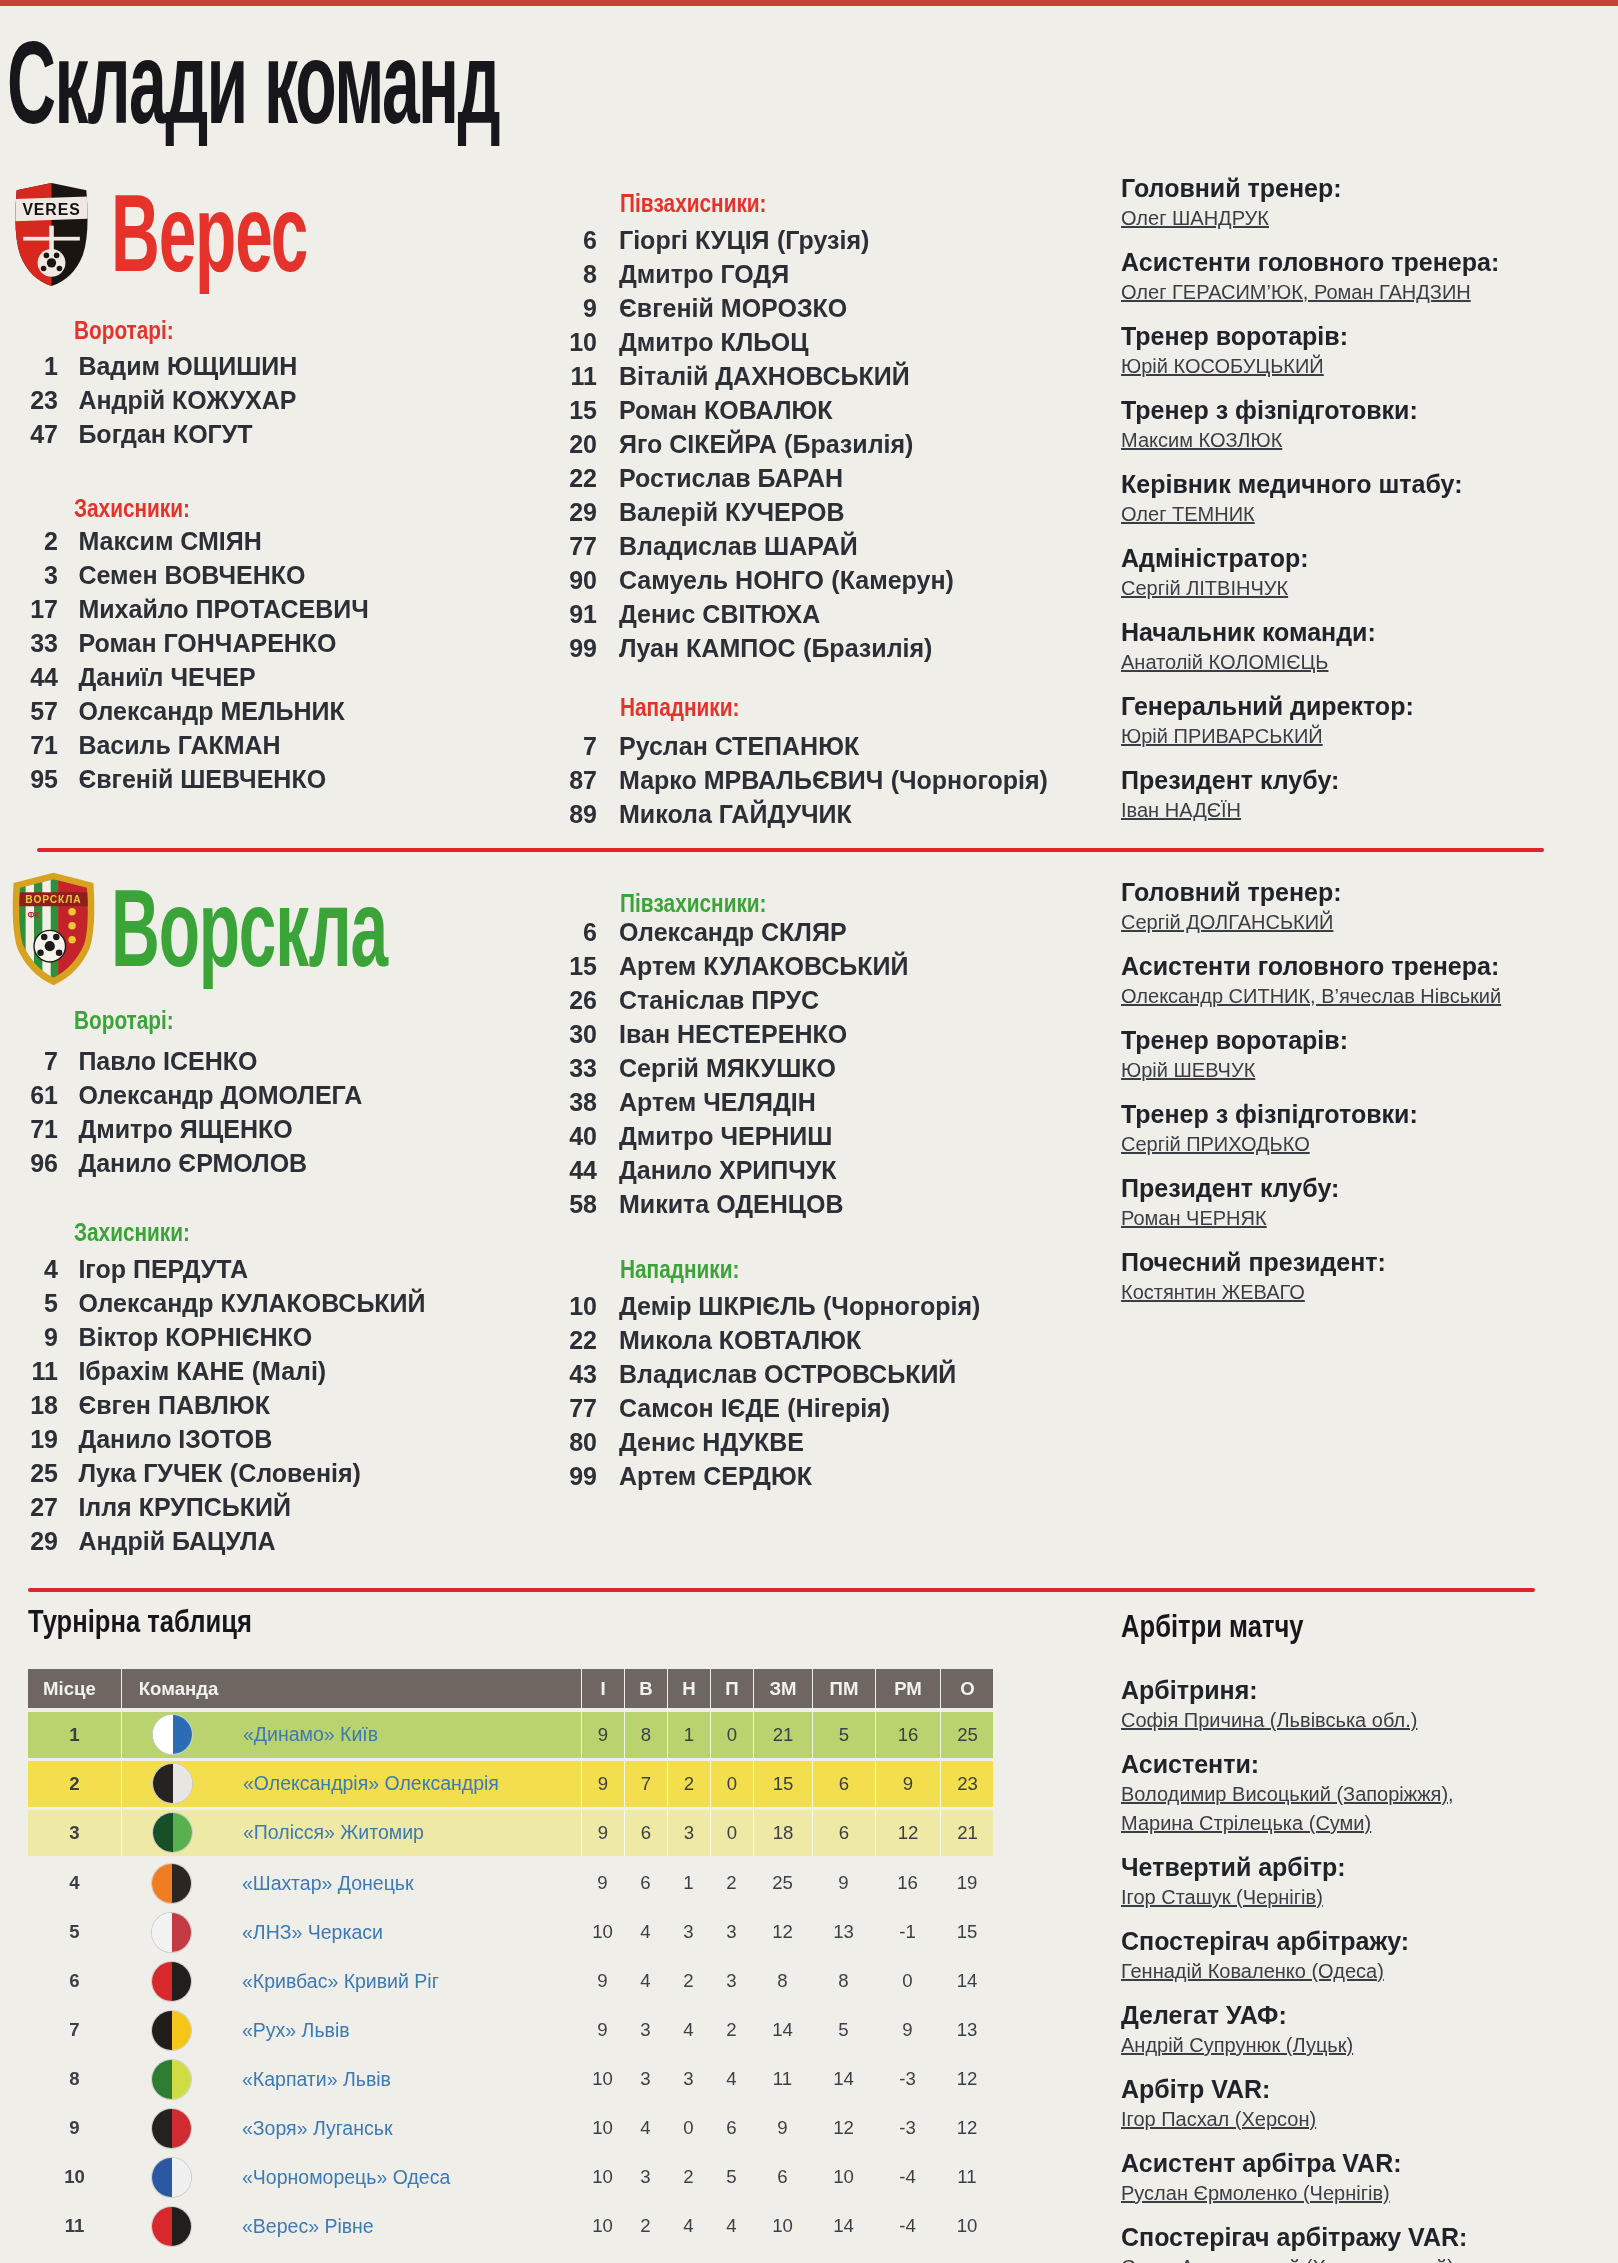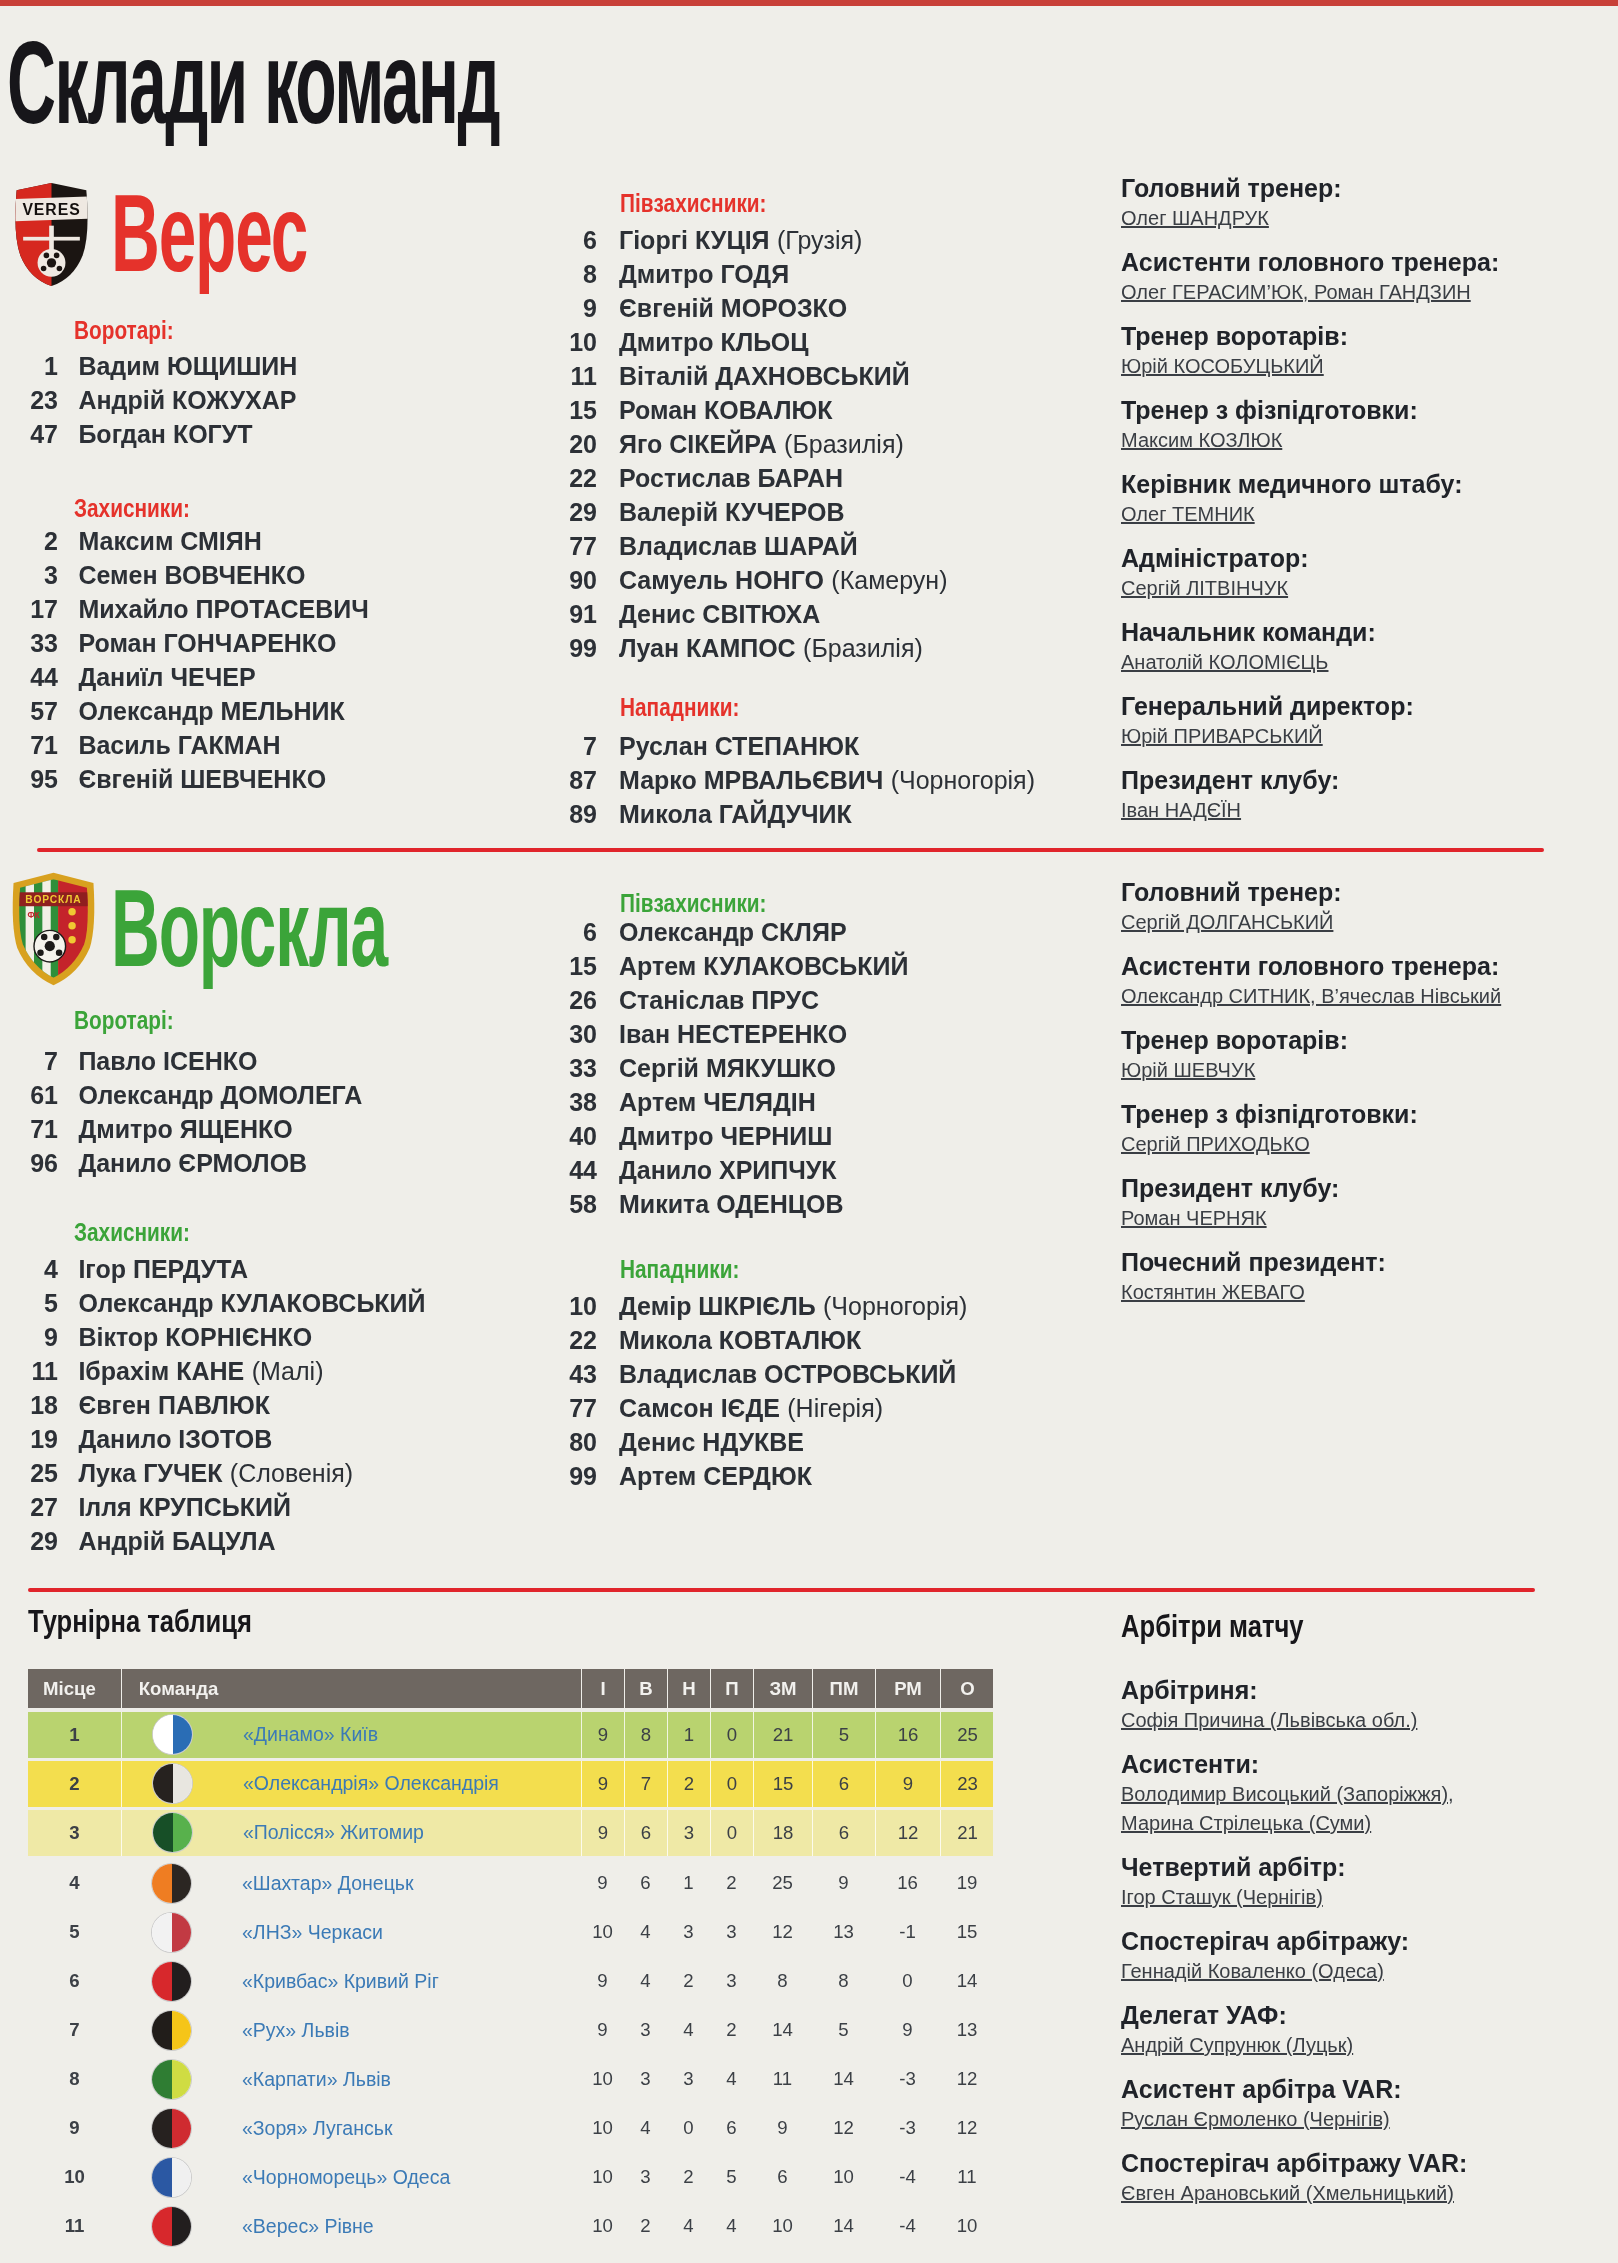--- a/index.html
+++ b/index.html
@@ -15,21 +15,21 @@
              transform:scaleX(.8);transform-origin:0 0;white-space:nowrap;}
   .sec{position:absolute;font-weight:bold;font-size:26px;line-height:1;
        transform:scaleX(.8);transform-origin:0 0;white-space:nowrap;}
   .crest{position:absolute;}
   .plist{position:absolute;}
   .prow{display:flex;align-items:center;height:34px;white-space:nowrap;}
   .pnum{width:44px;text-align:right;font-weight:bold;font-size:25px;color:#2c3036;flex:none;}
   .mid .pnum{width:54px;}
   .pname{margin-left:20.4px;font-size:25px;font-weight:bold;color:#2c3036;}
   .mid .pname{margin-left:22px;}
-  .pnote{font-weight:normal;margin-left:7.4px;text-align:center;}
+  .pnote{font-weight:bold;margin-left:7.4px;text-align:center;}
   .stafflist{position:absolute;width:496px;}
   .staff-pair{margin-bottom:14px;}
   .staff-label{font-weight:bold;font-size:25px;line-height:31px;color:#202329;}
   .staff-name{font-size:20px;line-height:29px;color:#3a3e44;white-space:pre-line;text-decoration:underline;}
   
   .ttable{position:absolute;width:965px;}
   .thead,.trow{display:grid;grid-template-columns:93px 460px 43px 43px 43px 43px 59px 63px 65px 54px;
                box-sizing:border-box;}
   .thead{height:39px;margin-bottom:3.7px;}
   .thead .hc{display:flex;align-items:center;justify-content:center;color:#f2f1ee;
@@ -679,20 +679,24 @@
       </div>
       <div class="staff-pair">
         <div class="staff-label">Спостерігач арбітражу:</div>
         <div class="staff-name">Геннадій Коваленко (Одеса)</div>
       </div>
       <div class="staff-pair">
         <div class="staff-label">Делегат УАФ:</div>
         <div class="staff-name">Андрій Супрунюк (Луцьк)</div>
       </div>
       <div class="staff-pair">
+        <div class="staff-label">Арбітр VAR:</div>
+        <div class="staff-name">Ігор Пасхал (Херсон)</div>
+      </div>
+      <div class="staff-pair">
         <div class="staff-label">Асистент арбітра VAR:</div>
         <div class="staff-name">Руслан Єрмоленко (Чернігів)</div>
       </div>
       <div class="staff-pair">
         <div class="staff-label">Спостерігач арбітражу VAR:</div>
         <div class="staff-name">Євген Арановський (Хмельницький)</div>
       </div>
     </div>
 </div>
 

